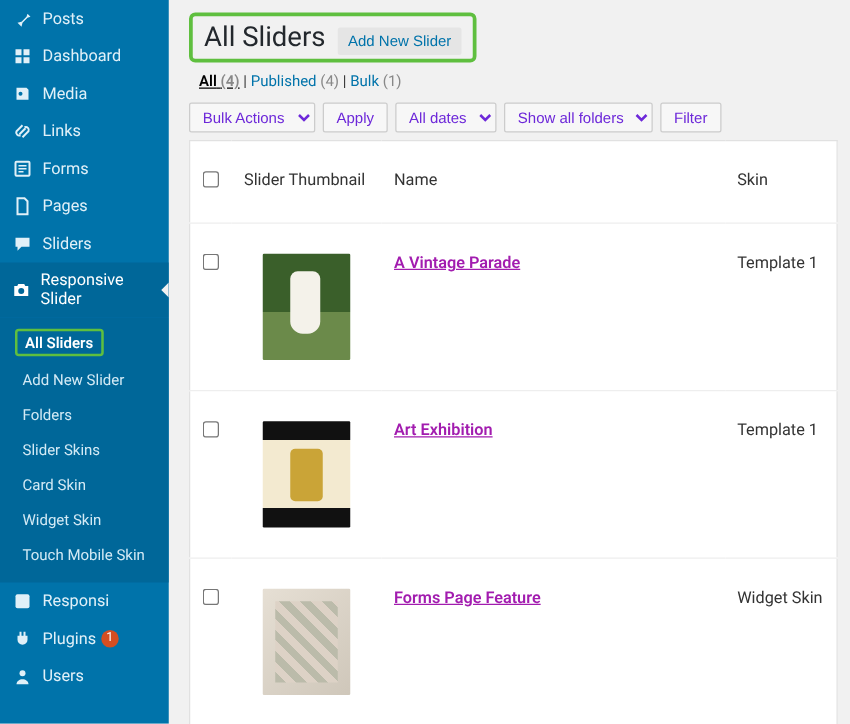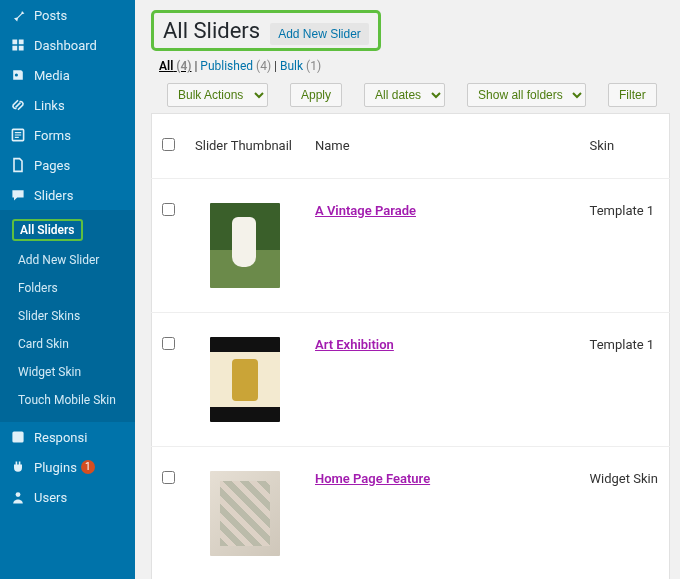--- a/index.html
+++ b/index.html
@@ -16,21 +16,21 @@
 .badge { display: inline-block; min-width: 14px; height: 14px; line-height: 14px; border-radius: 7px; background: #d54e21; color: #fff; font-size: 10px; text-align: center; margin-left: 4px; padding: 0 3px; }
 #content { flex: 1; background: #f1f1f1; padding: 10px 10px 0 16px; overflow-y: auto; position: relative; }
 .heading-area { display: inline-flex; align-items: baseline; gap: 10px; border: 3px solid #5fbf3f; border-radius: 5px; padding: 5px 9px 3px; margin-bottom: 6px; }
 .heading-area h1 { font-size: 22px; font-weight: 400; color: #23282d; }
 .add-new { font-size: 12px; background: #e5e5e5; color: #0073aa; border: none; padding: 4px 8px; border-radius: 2px; cursor: pointer; }
 .subsubsub { font-size: 12px; margin: 2px 0 10px 8px; }
 .subsubsub a { color: #0073aa; text-decoration: none; }
 .subsubsub .current { color: #000; font-weight: 600; text-decoration: underline; }
 .subsubsub .count { color: #888; }
 .tablenav { display: flex; gap: 6px; align-items: center; margin-bottom: 6px; flex-wrap: wrap; }
-select, .button { font-size: 12px; height: 24px; border: 1px solid #ccc; background: #f7f7f7; border-radius: 2px; padding: 0 6px; color: #4d7c0f; cursor: pointer; margin-left: 16px; }
+select, .button { font-size: 12px; height: 24px; border: 1px solid #ccc; background: #f7f7f7; border-radius: 2px; padding: 0 6px; color: #6d28d9; cursor: pointer; }
 .button { padding: 0 10px; background: #f7f7f7; }
 table.list { width: 100%; border-collapse: collapse; background: #fff; border: 1px solid #e1e1e1; }
 table.list th, table.list td { text-align: left; padding: 24px 10px; border-bottom: 1px solid #eee; vertical-align: top; }
 table.list th { font-weight: 400; color: #333; font-size: 13px; }
 .col-cb { width: 30px; }
 .col-thumb { width: 120px; }
 .col-skin { width: 90px; text-align: right; }
 .slider-title { color: #a21caf; font-weight: 600; font-size: 13px; }
 .thumb { width: 70px; height: 85px; background: #777; display: block; margin: 0 auto; border-radius: 1px; }
 .thumb.t1 { background: linear-gradient(180deg,#3a5f2a 0 55%,#6b8a4a 55% 100%); position: relative; }
@@ -96,20 +96,28 @@
       <span>Pages</span>
     </div>
   <div class="menu-item">
       <span class="ic">
         <svg class="icon" viewBox="0 0 20 20">
           <path d="M3 4h14v9H9l-4 4v-4H3z"></path>
         </svg>
       </span>
       <span>Sliders</span>
     </div>
+  <div class="menu-item current">
+      <span class="ic">
+        <svg class="icon" viewBox="0 0 20 20">
+          <path d="M3 6h3l1-2h6l1 2h3v10H3z M10 8a3 3 0 100 6 3 3 0 000-6z"></path>
+        </svg>
+      </span>
+      <span>Responsive Slider</span>
+    </div>
   <div class="submenu">
     <div class="sub-item active"><span class="sub-label">All Sliders</span></div>
     <div class="sub-item"><span class="sub-label">Add New Slider</span></div>
     <div class="sub-item"><span class="sub-label">Folders</span></div>
     <div class="sub-item"><span class="sub-label">Slider Skins</span></div>
     <div class="sub-item"><span class="sub-label">Card Skin</span></div>
     <div class="sub-item"><span class="sub-label">Widget Skin</span></div>
     <div class="sub-item"><span class="sub-label">Touch Mobile Skin</span></div>
   </div>
   <div class="menu-item">
@@ -187,21 +195,21 @@
             <span class="thumb t3"></span>
           </td>
         <td><a href="#" class="slider-title">Art Exhibition</a></td>
         <td class="col-skin">Template 1</td>
       </tr>
       <tr>
         <td class="col-cb"><input type="checkbox" style=""></td>
         <td class="col-thumb">
             <span class="thumb t4"></span>
           </td>
-        <td><a href="#" class="slider-title">Home Page Feature</a></td>
+        <td><a href="#" class="slider-title">Forms Page Feature</a></td>
         <td class="col-skin">Widget Skin</td>
       </tr>
     </tbody>
 
   </table>
 
   
 </div>
 
 </body></html>

